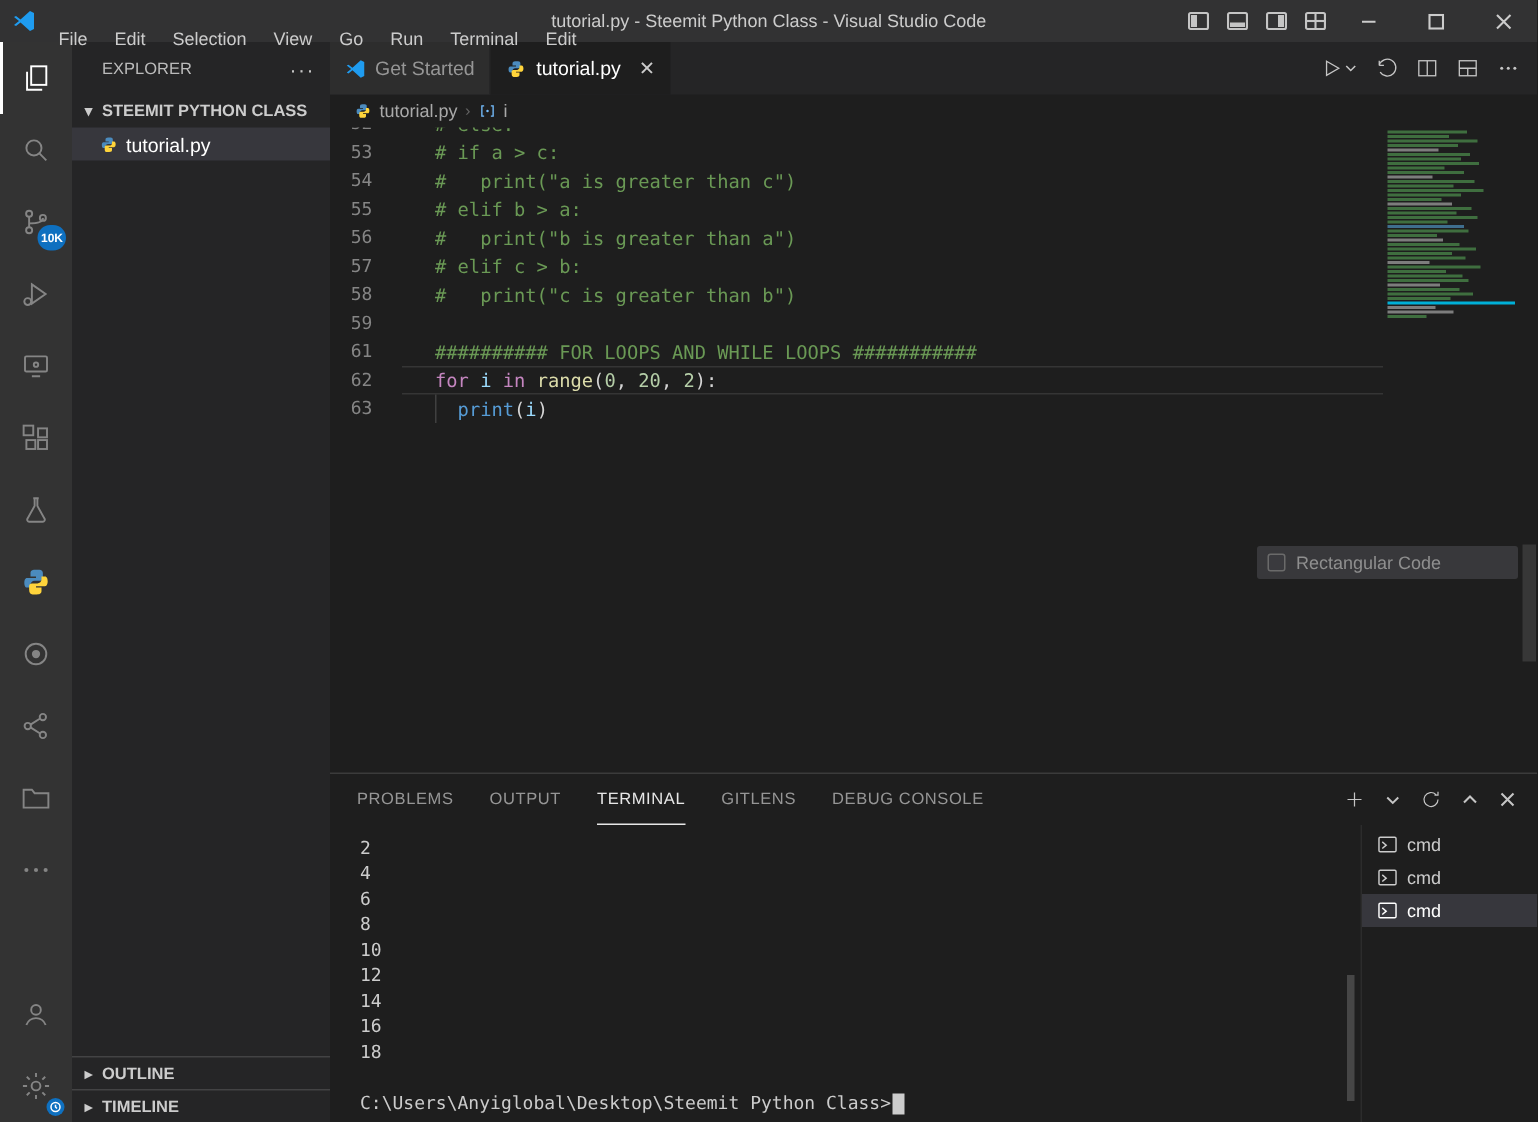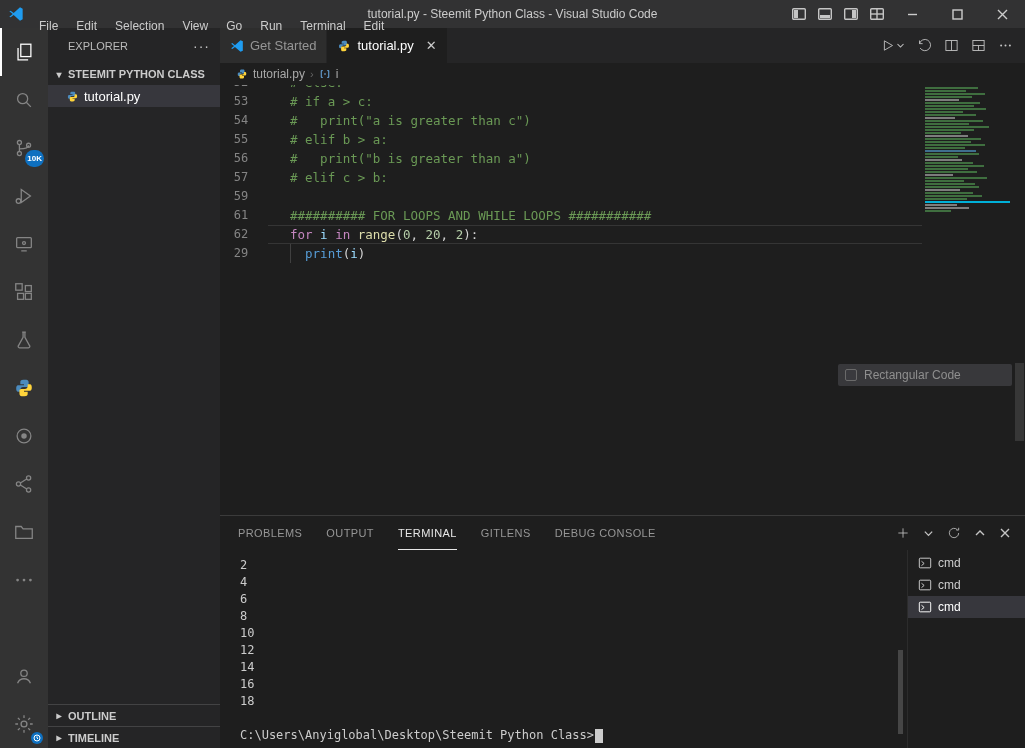--- a/index.html
+++ b/index.html
@@ -384,33 +384,37 @@
           </div>
           <div class="code-line">
             <div class="ln">56</div>
             <div class="code-text"><span class="tok-comment">#   print("b is greater than a")</span></div>
           </div>
           <div class="code-line">
             <div class="ln">57</div>
             <div class="code-text"><span class="tok-comment"># elif c &gt; b:</span></div>
           </div>
           <div class="code-line">
+            <div class="ln">58</div>
+            <div class="code-text"><span class="tok-comment">#   print("c is greater than b")</span></div>
+          </div>
+          <div class="code-line">
             <div class="ln">59</div>
             <div class="code-text"></div>
           </div>
           <div class="code-line">
             <div class="ln">61</div>
             <div class="code-text"><span class="tok-comment">########## FOR LOOPS AND WHILE LOOPS ###########</span></div>
           </div>
           <div class="code-line current">
             <div class="ln">62</div>
             <div class="code-text"><span class="tok-keyword">for</span><span class="tok-plain"> </span><span class="tok-var">i</span><span class="tok-plain"> </span><span class="tok-keyword">in</span><span class="tok-plain"> </span><span class="tok-func">range</span><span class="tok-plain">(</span><span class="tok-number">0</span><span class="tok-plain">, </span><span class="tok-number">20</span><span class="tok-plain">, </span><span class="tok-number">2</span><span class="tok-plain">):</span></div>
           </div>
           <div class="code-line guide">
-            <div class="ln">29</div>
+            <div class="ln">63</div>
             <div class="code-text"><span class="tok-plain">  </span><span class="tok-builtin">print</span><span class="tok-plain">(</span><span class="tok-var">i</span><span class="tok-plain">)</span></div>
           </div>
         </div>
       <div class="minimap" id="minimap">
           <div class="mm-row mm-g" style="width: 62%;"></div>
           <div class="mm-row mm-g" style="width: 48%;"></div>
           <div class="mm-row mm-g" style="width: 70%;"></div>
           <div class="mm-row mm-g" style="width: 55%;"></div>
           <div class="mm-row mm-w" style="width: 40%;"></div>
           <div class="mm-row mm-g" style="width: 65%;"></div>

